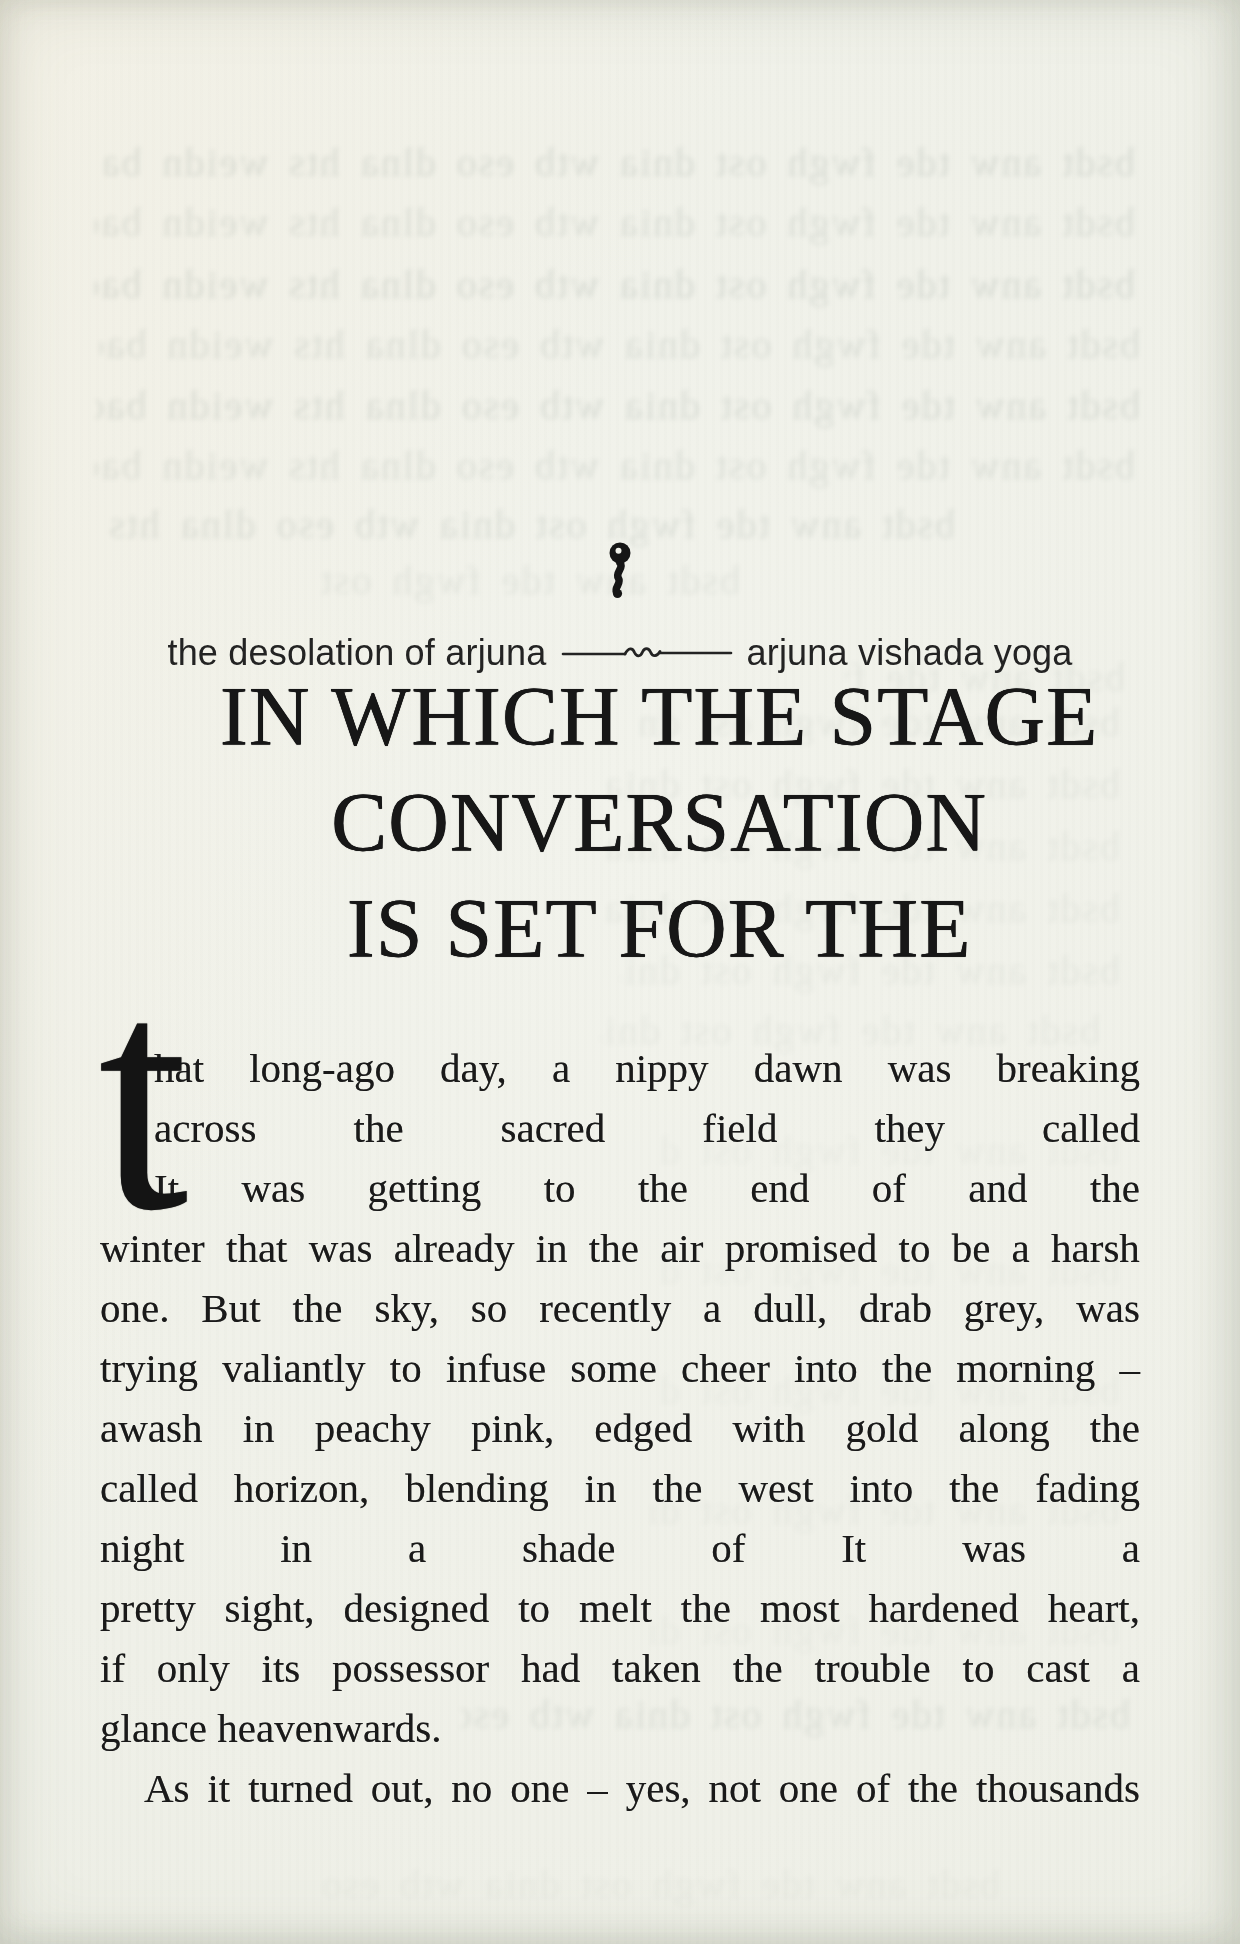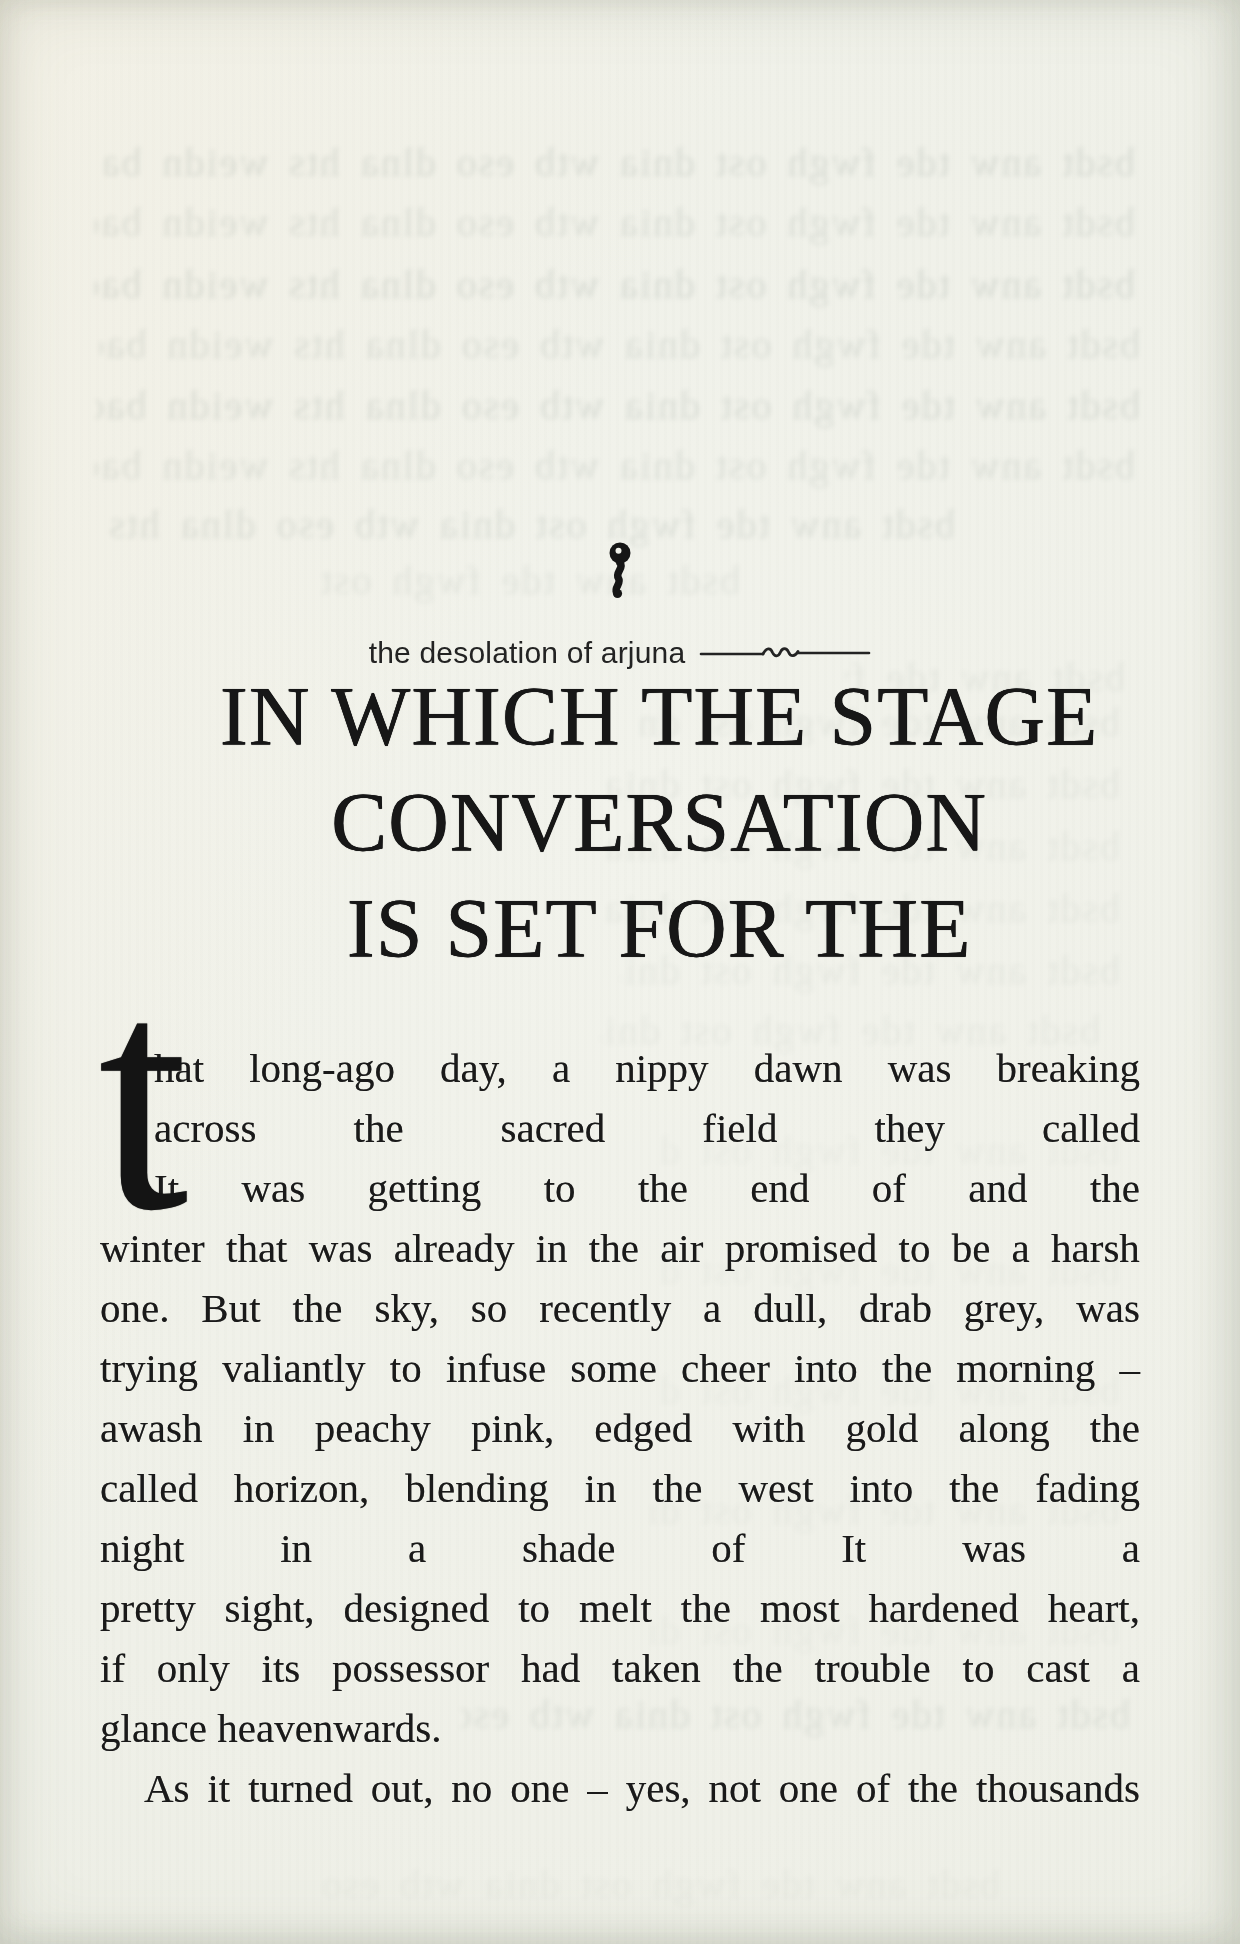--- a/index.html
+++ b/index.html
@@ -25,21 +25,21 @@
     color:#66766e;white-space:nowrap;overflow:hidden;
     transform:scaleX(-1);filter:blur(2.6px);
     letter-spacing:2px;word-spacing:7px;pointer-events:none;
   }
   
   .ornament{position:absolute;top:542px;left:604px;width:32px;height:68px;}
   
   .kicker{
     position:absolute;top:629px;left:0;width:1240px;height:48px;
     display:flex;align-items:center;justify-content:center;gap:14px;
-    font-family:"Liberation Sans", sans-serif;font-size:30px;color:#232323;
+    font-family:"Liberation Sans", sans-serif;font-size:36px;color:#232323;
     letter-spacing:0.2px;
   }
   .kicker svg{display:block;}
   
   .title{
     position:absolute;top:664px;left:0;width:1240px;text-align:center;
     font-size:84px;line-height:106px;letter-spacing:1px;color:#171717;
     text-shadow:0 0 0.7px currentColor, 0.4px 0 0 currentColor;
     margin-left:39px;
   }
@@ -94,20 +94,21 @@
     <circle cx="13.5" cy="51.5" r="4.6" fill="#161616"></circle>
   </svg>
 
   <div class="kicker">
     <span>the desolation of arjuna</span>
     <svg width="172" height="16" viewBox="0 0 172 16" aria-hidden="true">
       <path d="M2 9 H64" stroke="#232323" stroke-width="2.6" stroke-linecap="round" fill="none"></path>
       <path d="M64 9 c3.5 -6.5 7.5 -6.5 9.5 -1.5 c2 4.5 6 4.5 8 -0.5 c2 -4.5 6 -4.5 8 0 c2 5 6.5 5 9.5 -0.5" stroke="#232323" stroke-width="2.8" fill="none" stroke-linecap="round"></path>
       <path d="M99 8 H170" stroke="#232323" stroke-width="2.6" stroke-linecap="round" fill="none"></path>
     </svg>
+    <span>arjuna vishada yoga</span>
   </div>
 
   <div class="title">
     <div>IN WHICH THE STAGE</div>
     <div>CONVERSATION</div>
     <div>IS SET FOR THE</div>
   </div>
 
   <div class="body">
     <span class="dropcap">t</span>

